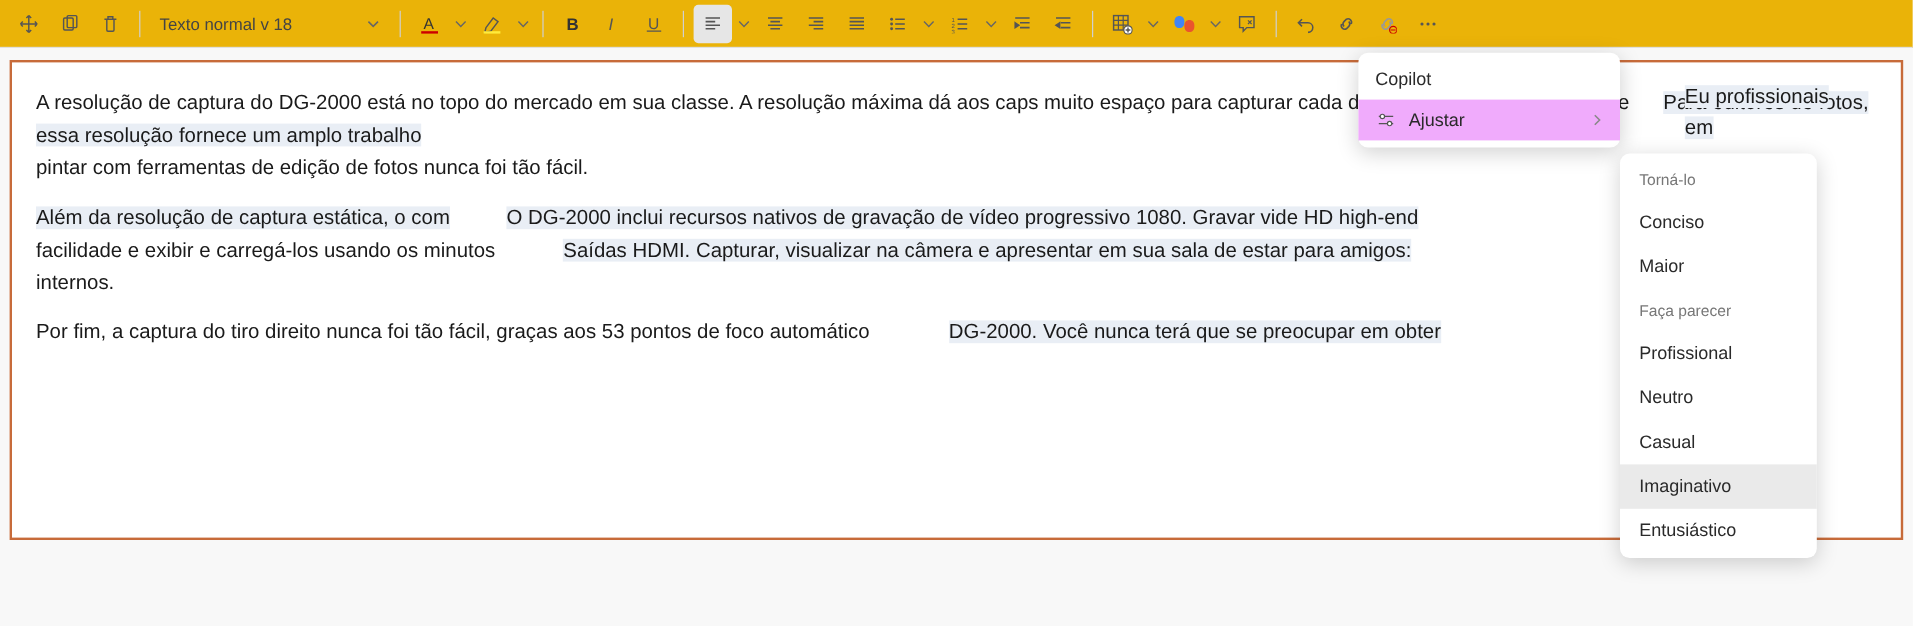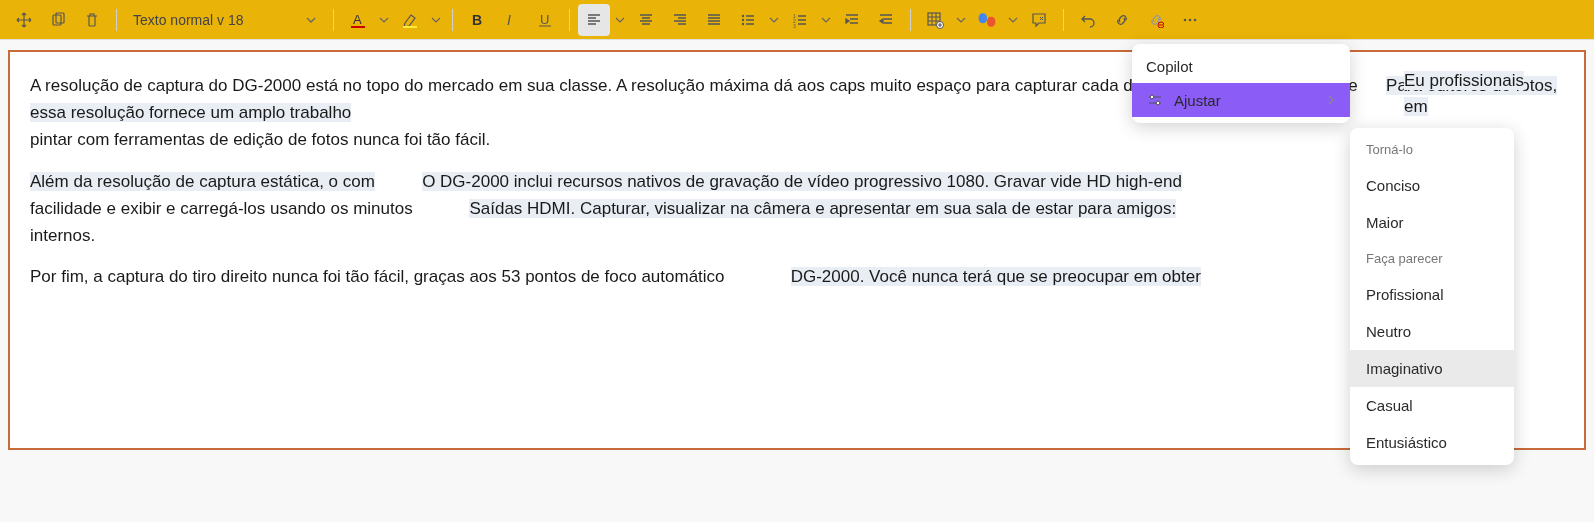--- a/index.html
+++ b/index.html
@@ -95,21 +95,21 @@
     }
     .copilot-menu .mi {
       display: flex;
       align-items: center;
       gap: 10px;
       padding: 8px 14px;
       cursor: pointer;
       font-size: 15px;
       color: #2a2a2a;
     }
-    .copilot-menu .mi.highlight { background: #8b5cf6; justify-content: center; }
+    .copilot-menu .mi.highlight { background: #f0abfc; justify-content: center; }
     .copilot-menu .mi .arrow {
       margin-left: auto;
       color: #888;
       font-size: 13px;
     }
     .mi-icon { width: 18px; height: 18px; display:flex; align-items:center; justify-content:center; color:#555; }
 
     
     .submenu {
       position: absolute;
@@ -379,16 +379,16 @@
   </div>
 </div>
 
 <div class="submenu">
   <div class="si small-head">Torná-lo</div>
   <div class="si">Conciso</div>
   <div class="si">Maior</div>
   <div class="si small-head">Faça parecer</div>
   <div class="si">Profissional</div>
   <div class="si">Neutro</div>
+  <div class="si">Casual</div>
   <div class="si highlight">Imaginativo</div>
-  <div class="si">Casual</div>
   <div class="si">Entusiástico</div>
 </div>
 
 </body></html>

